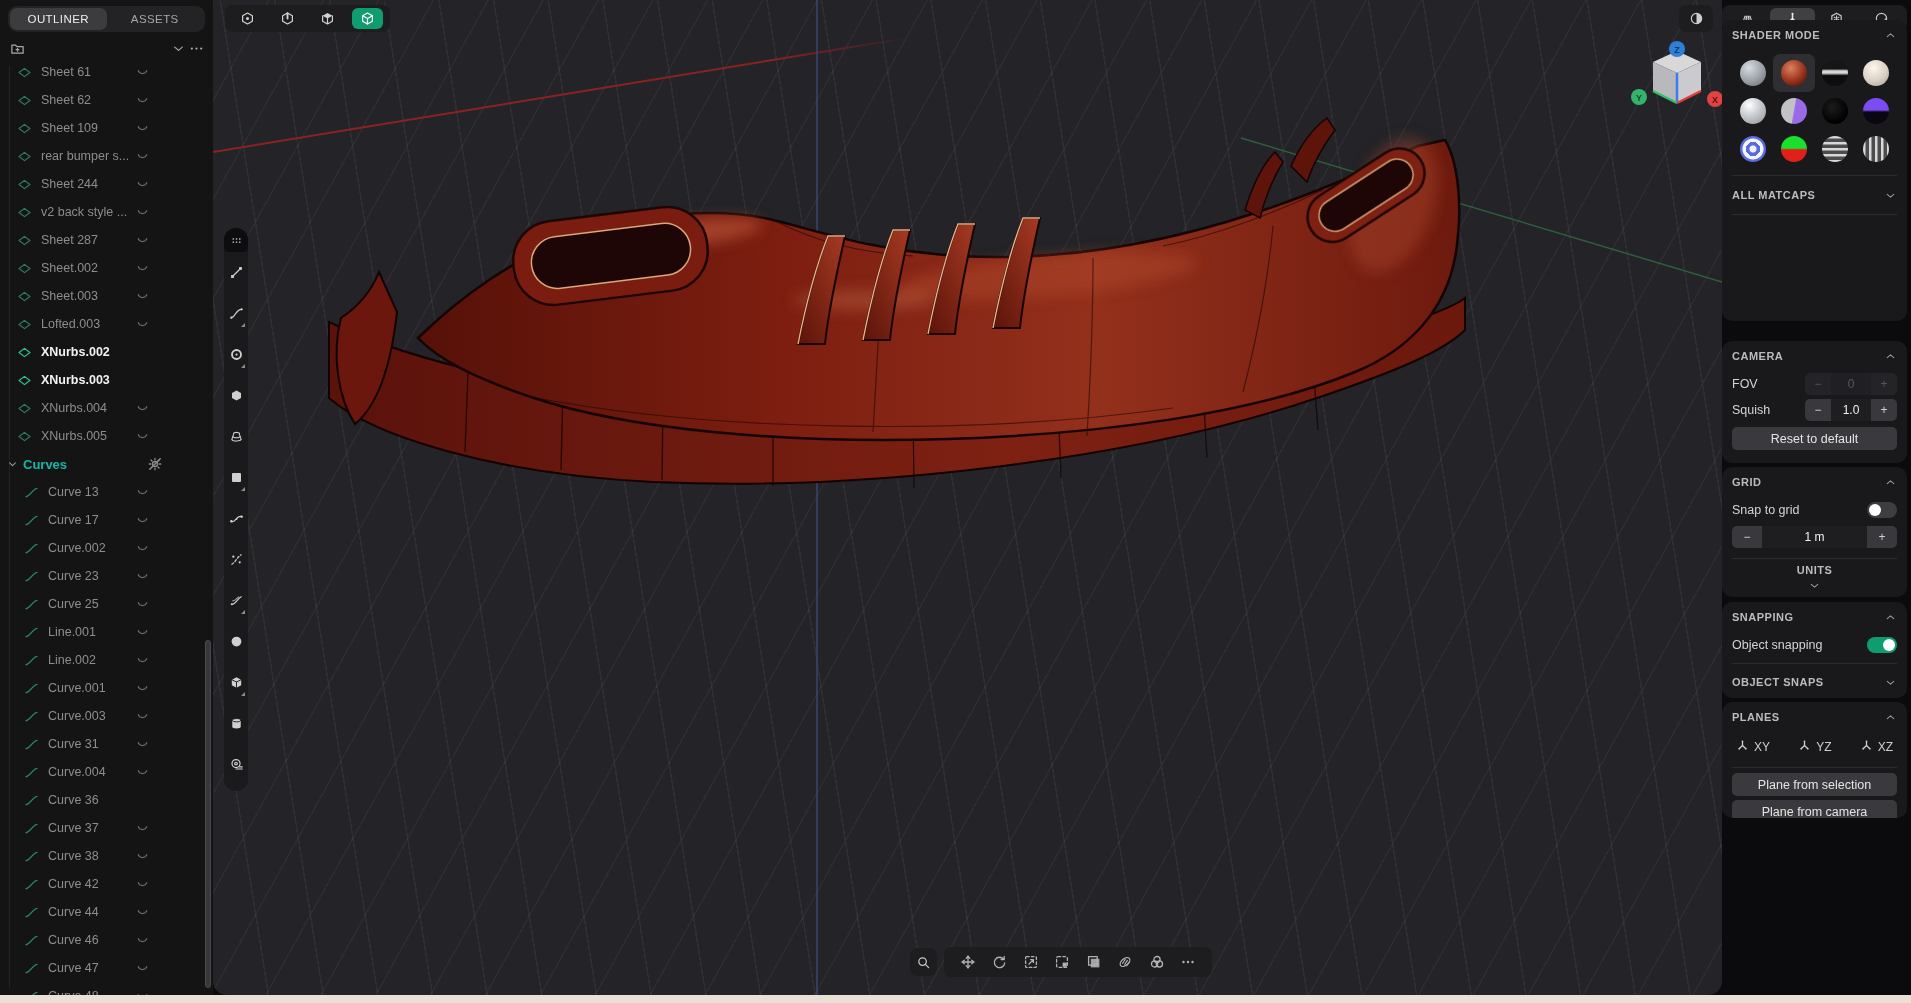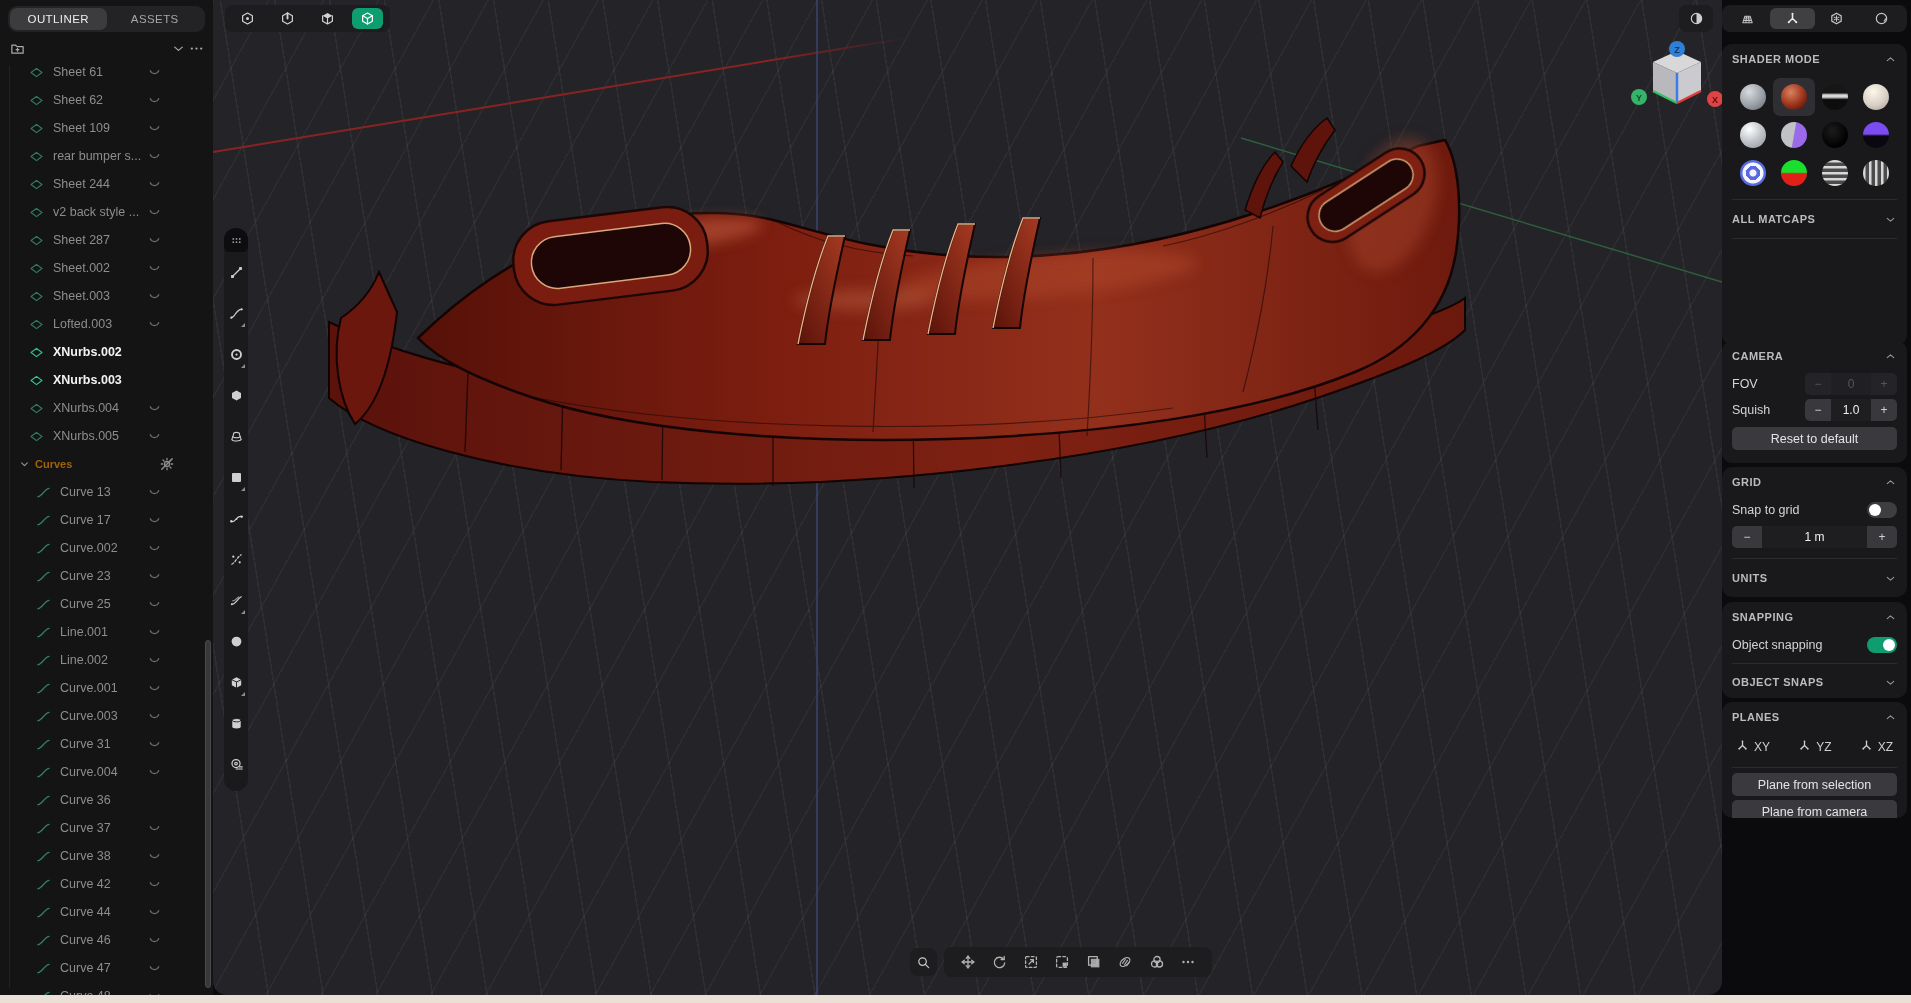--- a/index.html
+++ b/index.html
@@ -10,31 +10,31 @@
   
   .outliner { position:absolute; left:0; top:0; width:213px; height:995px; background:#141415; overflow:hidden; }
   .outl-tabs { position:absolute; left:8px; top:6px; width:197px; height:26px; background:#232326; border-radius:9px; display:flex; padding:2px; }
   .outl-tab { flex:1; display:flex; align-items:center; justify-content:center; font-size:11.5px; letter-spacing:.4px; color:#a6a6a6; border-radius:7px; }
   .outl-tab.active { background:#3c3c3f; color:#ededed; }
   .outl-toolbar { position:absolute; left:8px; top:38px; width:197px; height:20px; display:flex; align-items:center; color:#a8a8a8; }
   .outl-toolbar .sp { flex:1; }
   .outl-toolbar .oicon { width:18px; height:18px; display:flex; align-items:center; justify-content:center; }
   .outl-toolbar .oicon svg { width:15px; height:15px; }
   .indent-guide { position:absolute; left:9px; top:66px; width:1px; height:922px; background:#232325; }
-  .outl-list { position:absolute; left:0; top:64px; right:0; bottom:0; overflow:hidden;padding-left:12px; }
+  .outl-list { position:absolute; left:0; top:64px; right:0; bottom:0; overflow:hidden; }
   .orow { height:28px; display:flex; align-items:center; position:relative; padding-left:17px; color:#8d8d8d; font-size:12.5px; }
   .orow.indent { padding-left:24px;align-items:center; }
   .orow .ricon { width:15px; height:15px; margin-right:9px; color:#2e7c60; flex:0 0 auto; }
   .orow .ricon svg { width:15px; height:15px; display:block; }
   .orow.curve .ricon { color:#2e8466; }
   .orow.selected { color:#f2f2f2; font-weight:bold; }
   .orow.selected .ricon { color:#2ec391; }
   .orow .vis { position:absolute; left:135px; top:7px; width:15px; height:15px; color:#6e6e6e; }
   .orow .vis svg { width:15px; height:15px; }
-  .grow { height:28px; display:flex; align-items:center; position:relative; padding-left:6px; color:#a16207; font-size:11px; font-weight:bold; }
+  .grow { height:28px; display:flex; align-items:center; position:relative; padding-left:6px; color:#14b8a6; font-size:13px; font-weight:bold; }
   .grow .caret { width:13px; height:13px; color:#9a9a9a; margin-right:4px; }
   .grow .caret svg{ width:13px; height:13px; }
   .grow .gicon { position:absolute; left:147px; top:6px; width:16px; height:16px; color:#8d8d8d; }
   .grow .gicon svg { width:16px; height:16px; }
   .outl-scroll { position:absolute; right:2px; top:640px; width:6px; height:348px; background:#38383b; border-radius:3px; border:1px solid #4a4a4d; }
 
   
   .viewport { position:absolute; left:213px; top:0; width:1509px; height:995px; border-radius:0 0 14px 14px; overflow:hidden;
     background-color:#232328;
     background-image:
@@ -838,21 +838,21 @@
         </svg>
       </div>
       <div class="ptab">
         <svg viewBox="0 0 16 16" fill="none" stroke="currentColor" stroke-width="1.3" stroke-linecap="round" stroke-linejoin="round">
           <circle cx="8" cy="8" r="5.5"></circle>
           <path d="M11 10.6 a4 4 0 0 0 1.2 -2.3"></path>
         </svg>
       </div>
     </div>
 
-  <div class="card" style="top:44px; height:301px;">
+  <div class="card" style="top:20px; height:301px;">
     <div class="sec-head">
       <span>SHADER MODE</span>
       <span class="chev"><svg viewBox="0 0 16 16" fill="none" stroke="currentColor" stroke-width="1.3" stroke-linecap="round" stroke-linejoin="round">
             <path d="M4 9.5 l4 -3.5 4 3.5"></path>
           </svg></span>
     </div>
     <div class="matcap-grid" id="matcap-grid">
         <div class="mcell">
           <div class="msphere" style="background: radial-gradient(circle at 35% 30%, rgb(216, 219, 223), rgb(154, 160, 166) 55%, rgb(98, 102, 107));"></div>
         </div>
@@ -938,21 +938,21 @@
       <div class="toggle off">
           <div class="knob"></div>
         </div>
     </div>
     <div class="stepper wide" style="margin-top:3px;">
       <div class="sbtn">−</div>
       <div class="sval">1 m</div>
       <div class="sbtn">+</div>
     </div>
     <div class="divider" style="margin-top:10px;"></div>
-    <div class="sec-head" style="height:28px;">
+    <div class="sec-head" style="height:28px;flex-direction:column;">
       <span>UNITS</span>
       <span class="chev"><svg viewBox="0 0 16 16" fill="none" stroke="currentColor" stroke-width="1.3" stroke-linecap="round" stroke-linejoin="round">
             <path d="M4 6.5 l4 3.5 4 -3.5"></path>
           </svg></span>
     </div>
   </div>
 
   <div class="card" style="top:602px; height:96px;">
     <div class="sec-head">
       <span>SNAPPING</span>

